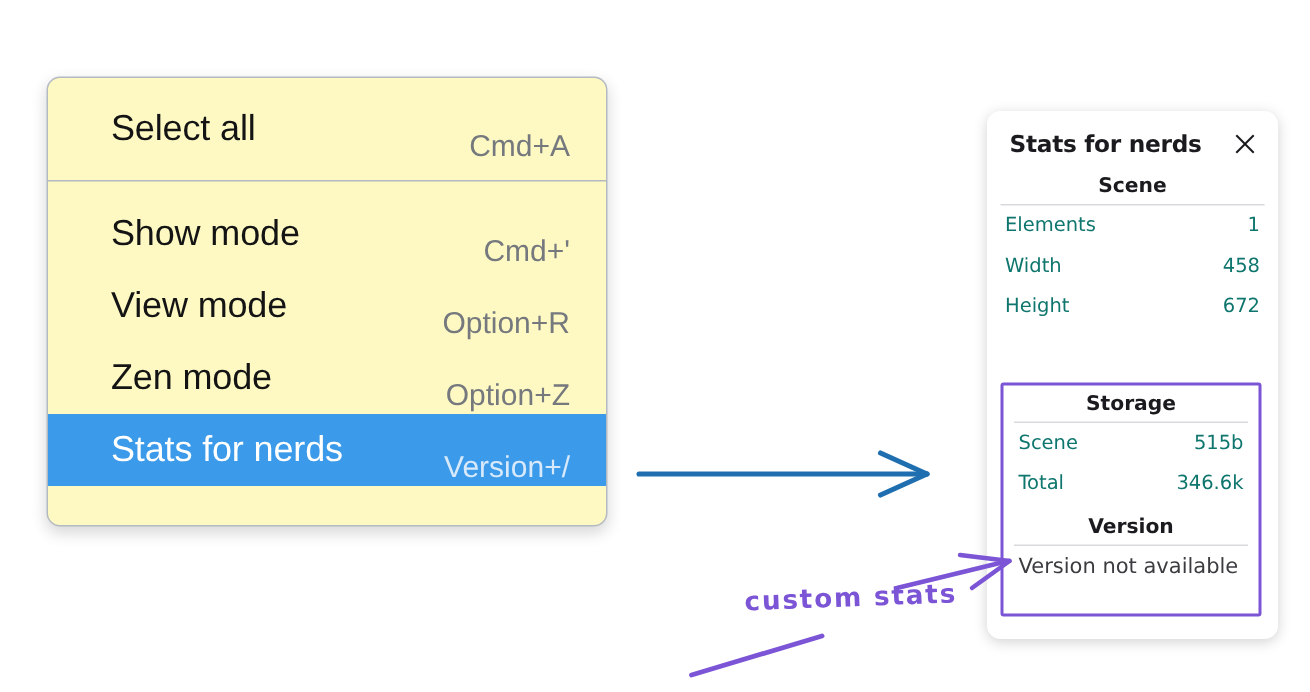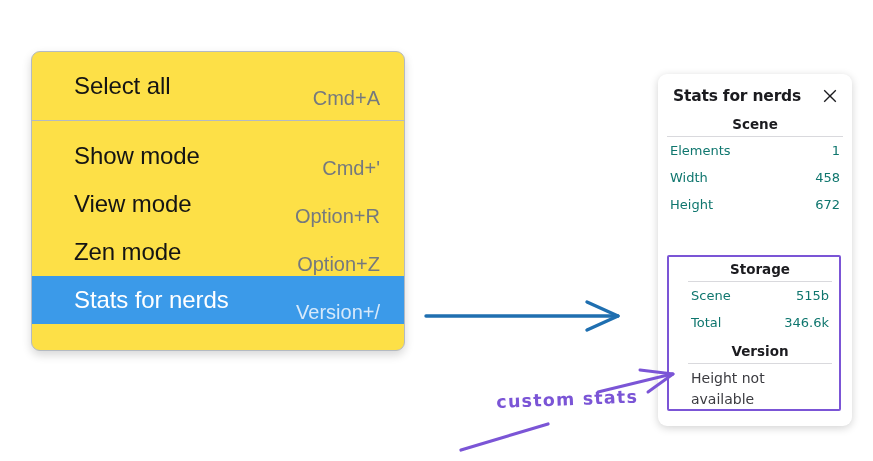--- a/index.html
+++ b/index.html
@@ -15,21 +15,21 @@
     font-family: "Liberation Sans", sans-serif;
   }
 
   
   #context-menu {
     position: absolute;
     left: 31px;
     top: 51px;
     width: 374px;
     height: 300px;
-    background: #fde047;
+    background: #fef9c3;
     border: 1px solid #b4bac2;
     border-radius: 9px;
     box-shadow: 0 4px 10px rgba(0,0,0,0.16);
     overflow: hidden;
     box-sizing: border-box;
   }
   .menu-section { padding: 0; }
   .menu-divider {
     height: 1px;
     background: #b4bac2;
@@ -136,21 +136,20 @@
     box-sizing: border-box;
     pointer-events: none;
   }
   #custom-stats-inner {
     position: absolute;
     left: 9px;
     top: 181px;
     width: 174px;
     height: 124px;
     box-sizing: border-box;
-    padding-left: 12px;
   }
 
   
   #annotations {
     position: absolute;
     left: 0; top: 0;
     width: 873px; height: 461px;
     pointer-events: none;
   }
   #handwriting {
@@ -241,21 +240,21 @@
     <div class="stat-row">
       <span class="k">Scene</span>
       <span class="v">515b</span>
     </div>
     <div class="stat-row">
       <span class="k">Total</span>
       <span class="v">346.6k</span>
     </div>
     <div class="section-head" style="padding-top:7px">Version</div>
     <div class="rule"></div>
-    <div class="single-row">Height not available</div>
+    <div class="single-row">Version not available</div>
   </div>
 
   <div id="custom-stats-box"></div>
 </div>
 
 <svg id="annotations" viewBox="0 0 873 461">
 
   <g>
     <line x1="426" y1="316" x2="615" y2="316" stroke="#1f6fb0" stroke-width="3.4" stroke-linecap="round"></line>
     <line x1="587" y1="302" x2="618" y2="316" stroke="#1f6fb0" stroke-width="3.4" stroke-linecap="round"></line>

